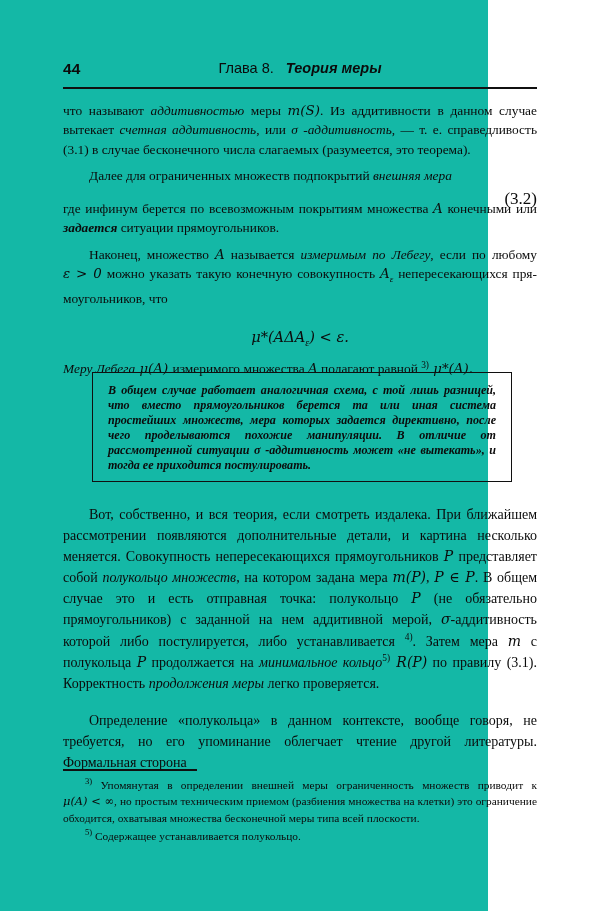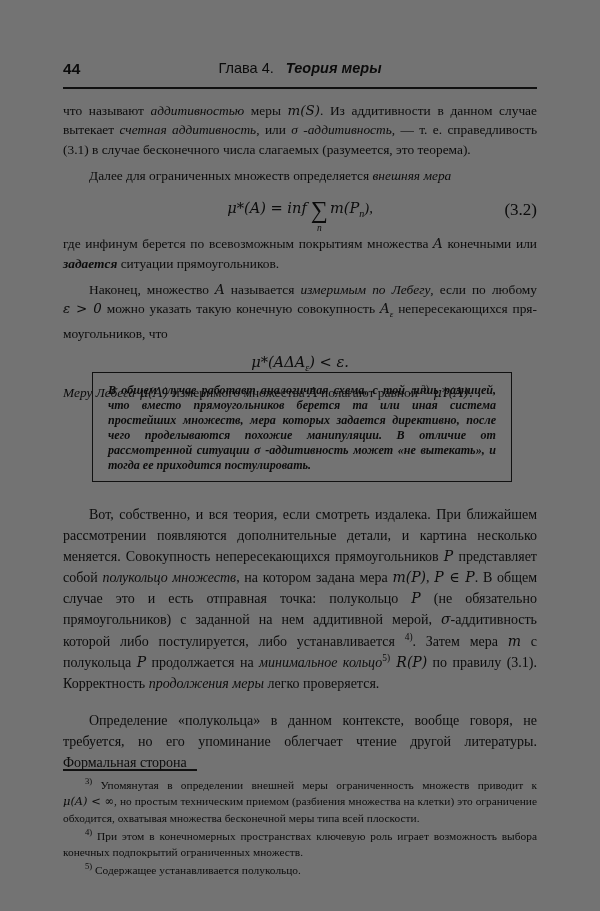--- a/index.html
+++ b/index.html
@@ -12,23 +12,23 @@
     height: 911px;
     position: relative;
     font-family: "Liberation Serif", "DejaVu Serif", serif;
     color: #0b0b0b;
     overflow: hidden;
   }
 
   .page {
     position: absolute;
     left: 0; top: 0;
-    width: 600px;
+    width: 488px;
     height: 911px;
-    background: #737373;
+    background: #14b8a6;
   }
 
   
   .runhead {
     position: absolute;
     left: 63px;
     top: 60px;
     width: 474px;
     height: 24px;
   }
@@ -177,43 +177,42 @@
   .footnotes .fnmark { font-size: 8.6px; vertical-align: super; line-height: 0; }
 </style>
 </head>
 <body>
 
 <div class="page">
 
   <div class="runhead">
     <span class="folio">44</span>
     <span class="chapter">
-      <span class="ch-num">Глава 4.</span>
+      <span class="ch-num">Глава 8.</span>
       <span>&nbsp;</span>
       <span class="ch-title">Теория меры</span>
     </span>
   </div>
   <div class="head-rule"></div>
 
   <div class="col">
 
     <p class="body"><span>что называют </span><i>аддитивностью</i><span> меры </span><span class="mupr">m(S)</span><span>. Из аддитивности в данном случае вытекает </span><i>счетная аддитивность</i><span>, или </span><i class="nb">σ -аддитивность</i><span>, — т. е. справедливость (3.1) в случае бесконечного числа слагаемых (разумеется, это теорема).</span></p>
 
-    <p class="body indent gap-sm"><span>Далее для ограниченных множеств определяется </span><i>внешняя мера</i></p>
+    <p class="body indent gap-sm"><span>Далее для ограниченных множеств подпокрытий </span><i>внешняя мера</i></p>
 
     <div class="display" style="margin-top:14px; margin-bottom:14px;">
-      <span class="mi"><span class="mupr">μ*(A) = inf</span><span class="sum"><span>∑</span><span class="lim">n</span></span><span class="mupr">m(P</span><sub style="font-style:italic;font-size:10px;">n</sub><span>),</span></span>
       <span class="eqno">(3.2)</span>
     </div>
 
     <p class="body"><span>где инфинум берется по всевозможным покрытиям множества </span><span class="mupr">A</span><span> конечными или </span><span class="bi">задается</span><span> ситуации прямоугольников.</span></p>
 
     <p class="body indent gap-sm"><span>Наконец, множество </span><span class="mupr">A</span><span> называется </span><i>измеримым по Лебегу</i><span>, если по любому </span><span class="mupr nb">ε &gt; 0</span><span> можно указать такую конечную совокупность </span><span class="mupr">A</span><sub style="font-style:italic;font-size:9px;">ε</sub><span> непересекающихся пря-моугольников, что</span></p>
 
-    <div class="display" style="margin-top:9px; margin-bottom:11px;">
+    <div class="display" style="margin-top:20px; margin-bottom:11px;">
       <span class="mupr">μ*(AΔA</span><sub style="font-style:italic;font-size:10px;">ε</sub><span class="mupr">) &lt; ε.</span>
     </div>
 
     <p class="body" style=""><i>Меру Лебега</i><span class="mupr"> μ(A) </span><span>измеримого множества </span><span class="mupr">A</span><span> полагают равной </span><span class="sup">3)</span><span class="mupr"> μ*(A).</span></p>
 
   </div>
 
   <div class="boxwrap">
     <p class="boxtext">В общем случае работает аналогичная схема, с той лишь разницей, что вместо прямоугольников берется та или иная система простейших множеств, мера которых задается директивно, после чего проделываются похожие манипуляции. В отличие от рассмотренной ситуации σ -аддитивность может «не вытекать», и тогда ее приходится постулировать.</p>
   </div>
@@ -224,19 +223,18 @@
 
     <p class="body indent gap-md" style="margin-top:16px;"><span>Определение «полукольца» в данном контексте, вообще говоря, не требуется, но его упоминание облегчает чтение другой литературы. Формальная сторона</span></p>
 
   </div>
 
   <div class="fn-rule"></div>
   <div class="footnotes">
 
     <p class="fn-indent"><span class="fnmark">3)</span><span> Упомянутая в определении внешней меры ограниченность множеств приводит к </span><span class="mupr nb">μ(A) &lt; ∞</span><span>, но простым техническим приемом (разбиения множества на клетки) это ограничение обходится, охватывая множества бесконечной меры типа всей плоскости.</span></p>
 
-    <p class="fn-indent"><span class="fnmark">4)</span><span> При этом в конечномерных пространствах ключевую роль играет возможность выбора конечных подпокрытий ограниченных множеств.</span></p>
 
     <p class="fn-indent"><span class="fnmark">5)</span><span> Содержащее устанавливается полукольцо.</span></p>
 
   </div>
 
 </div>
 
 </body></html>

